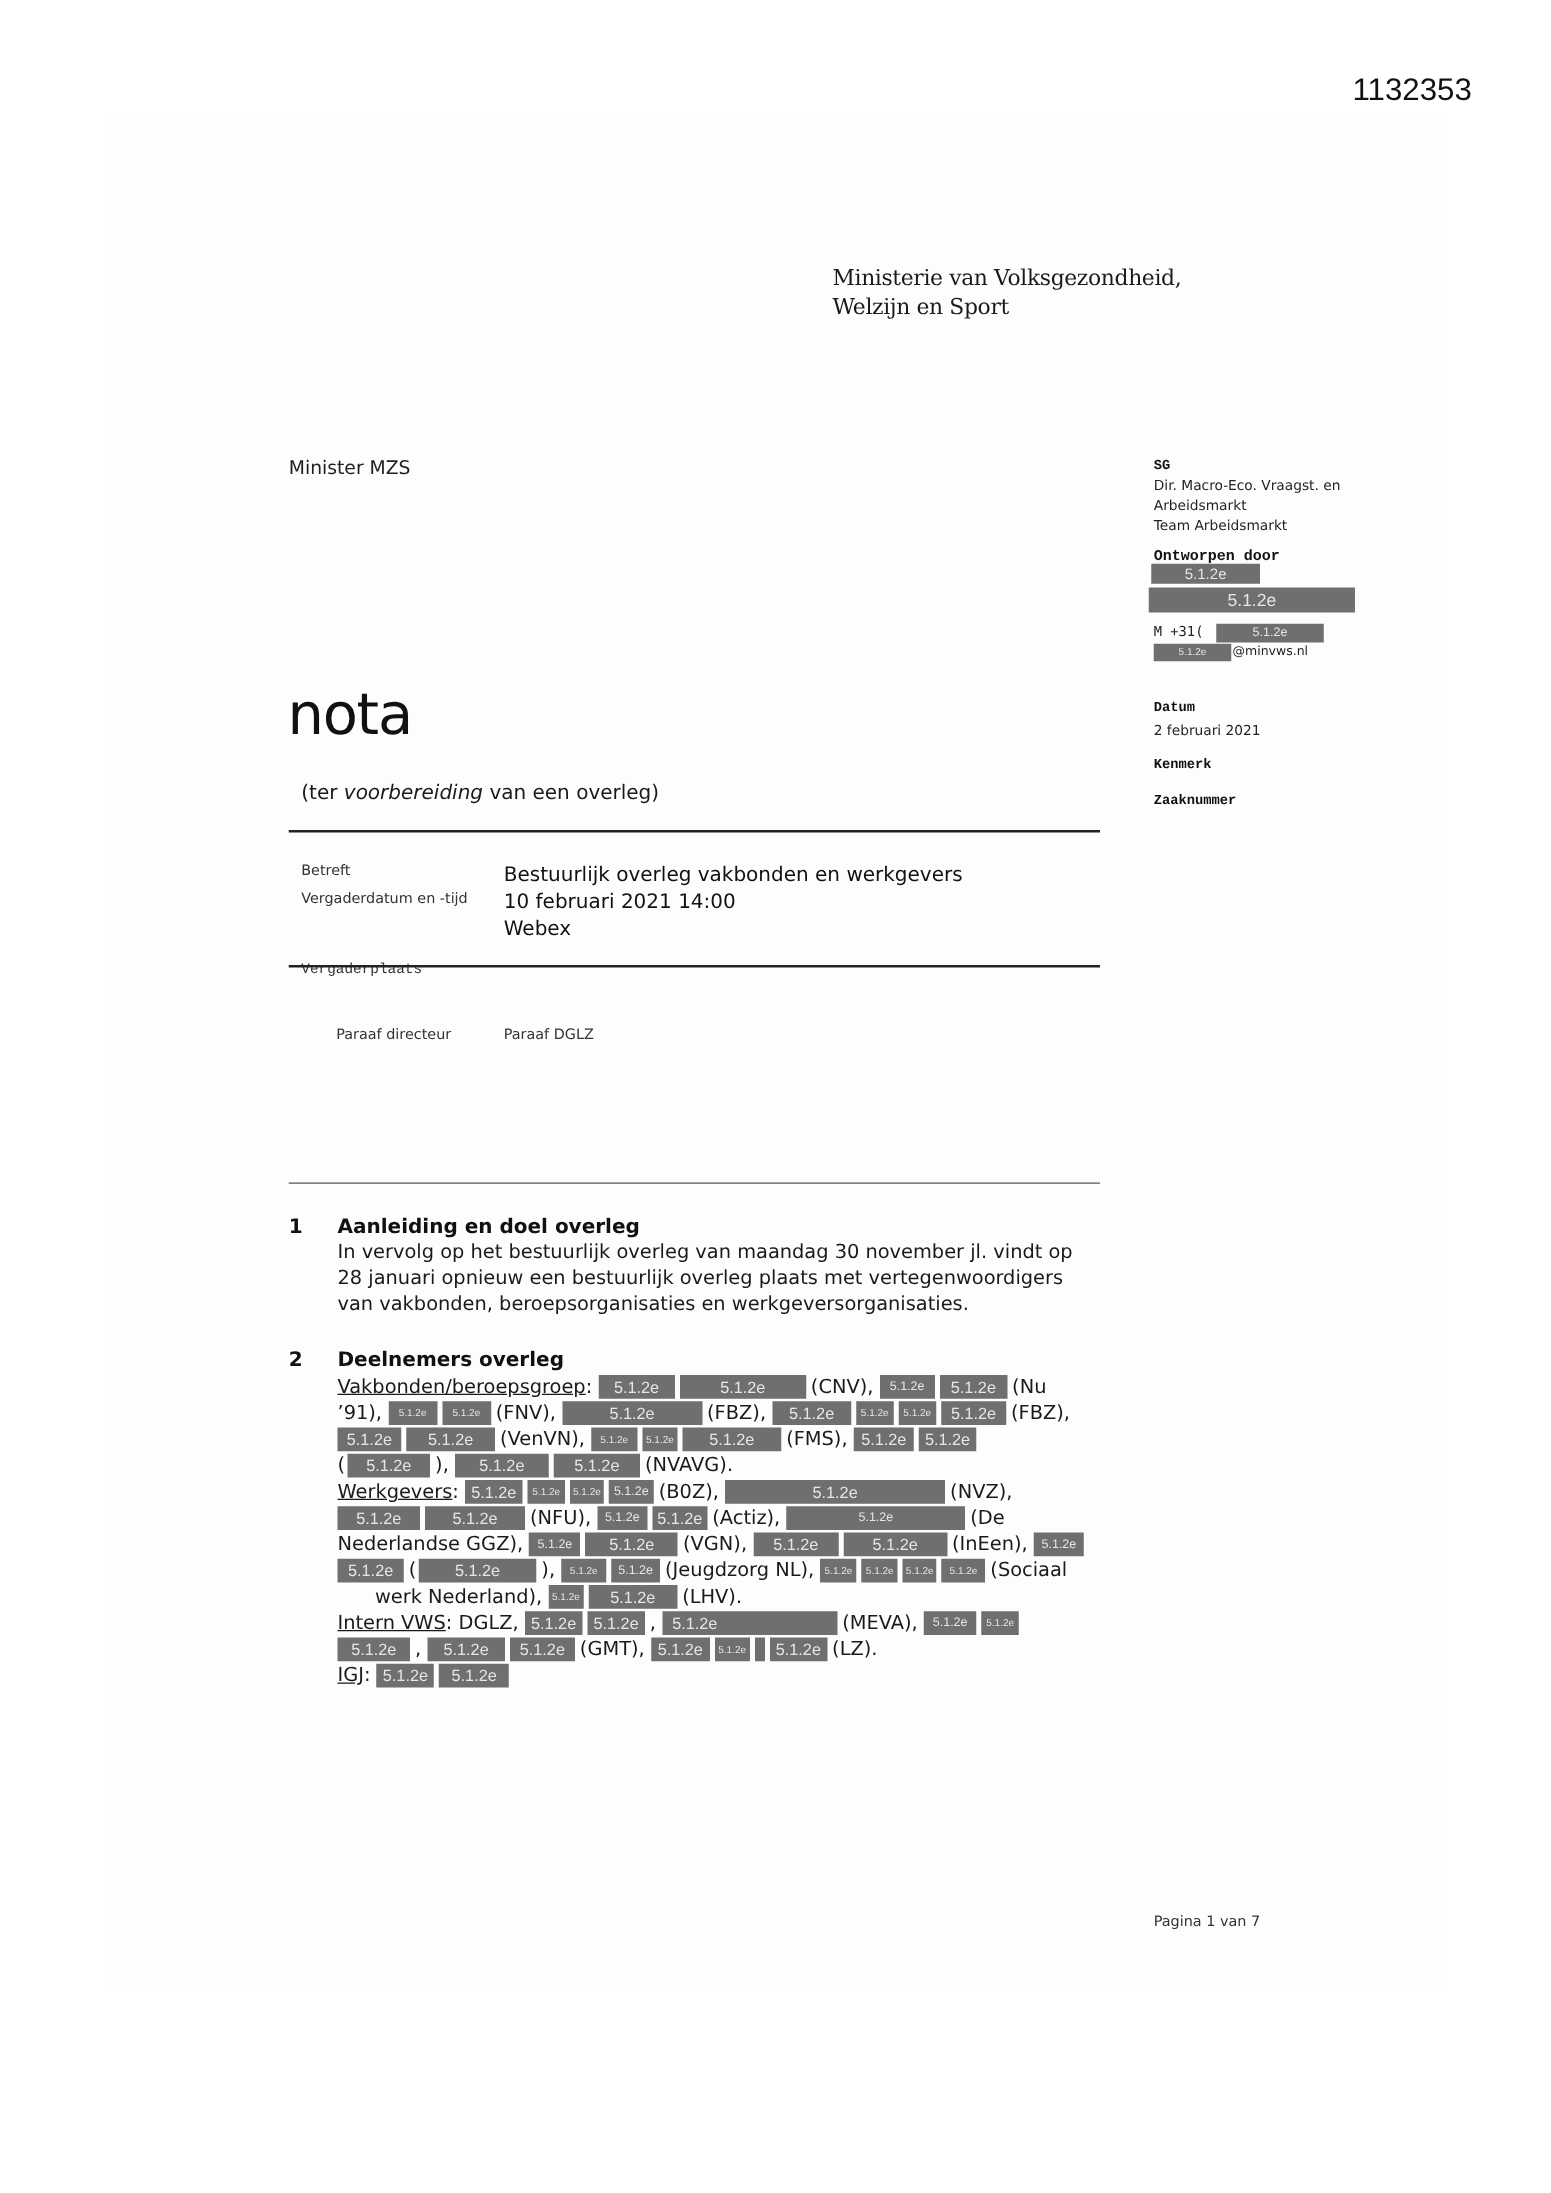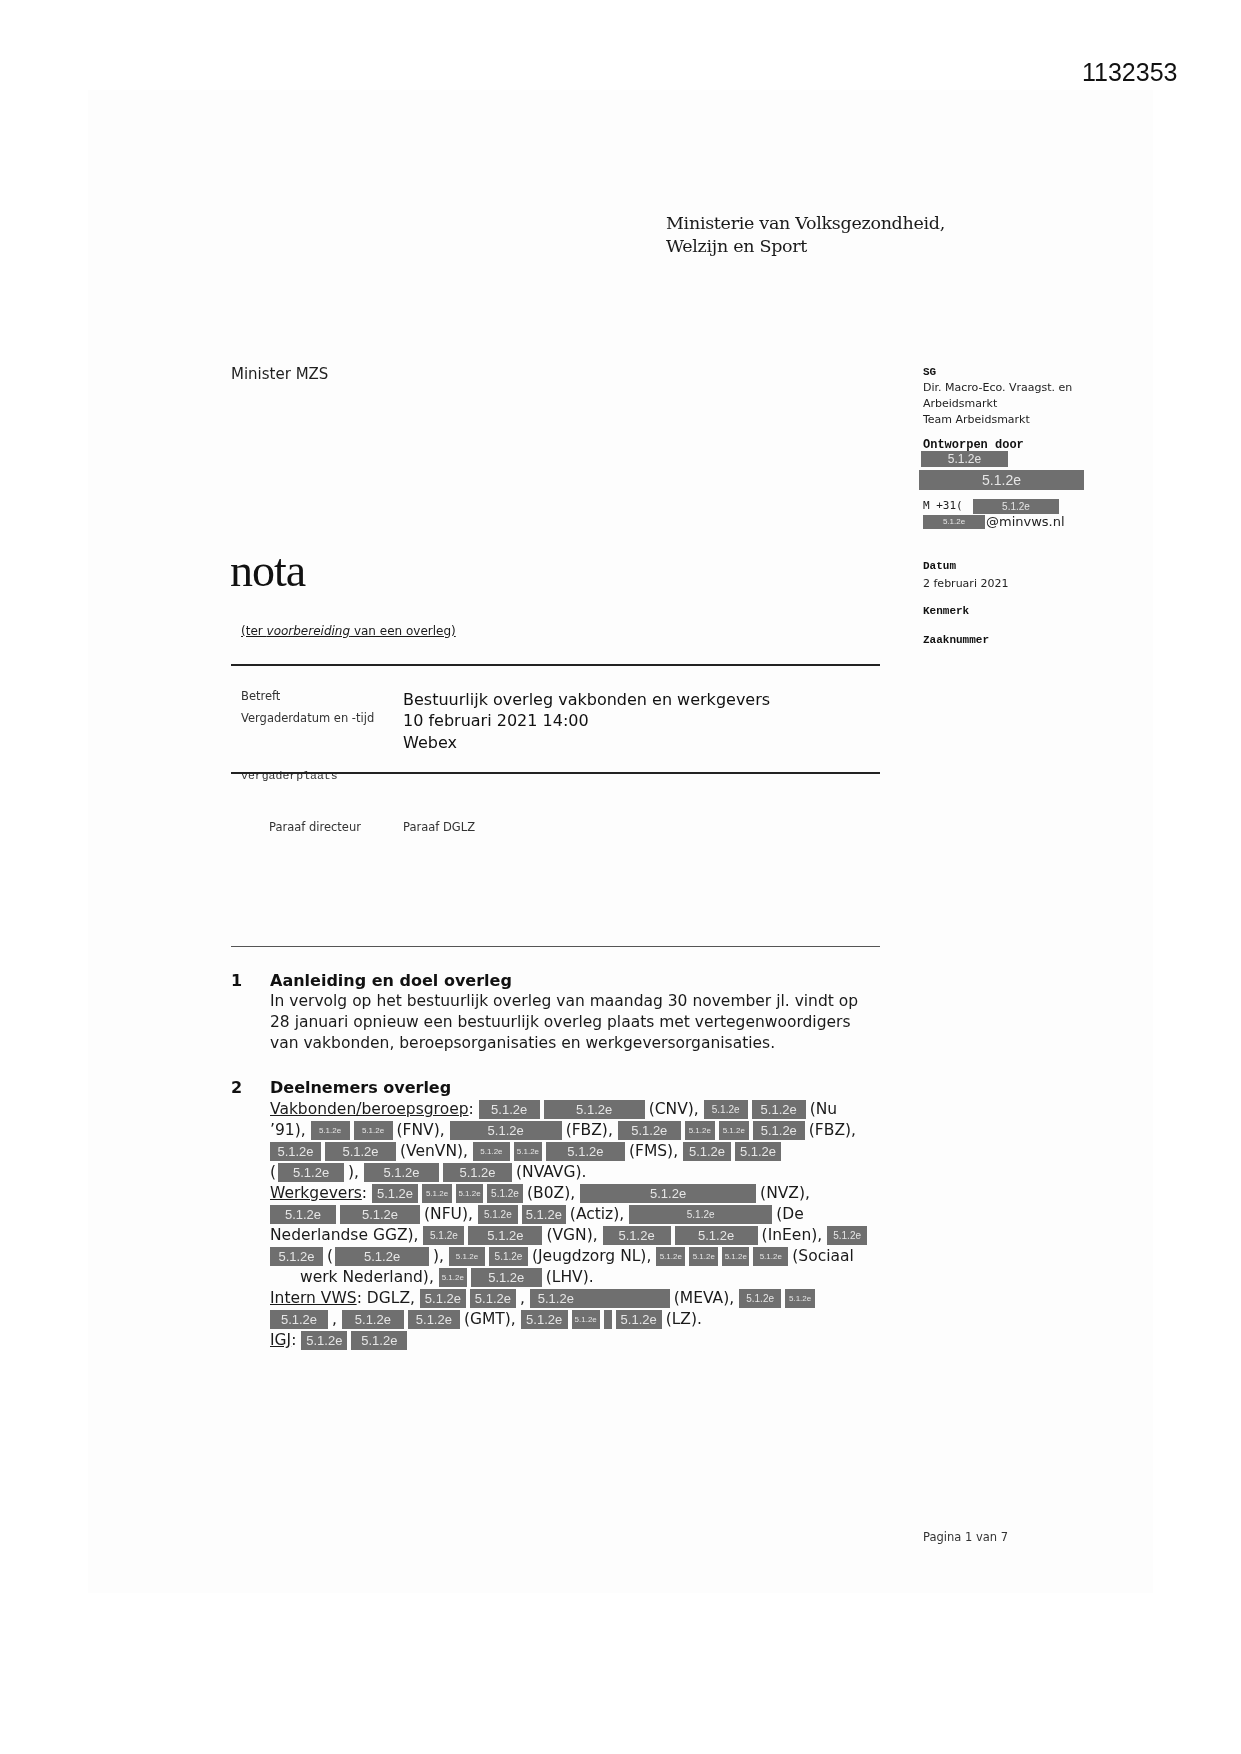--- a/index.html
+++ b/index.html
@@ -7,22 +7,22 @@
          font-family:"DejaVu Sans", sans-serif; color:#111; }
   .sheet { position:absolute; left:88px; top:90px; width:1065px; height:1503px; background:#fdfdfd; }
   .abs { position:absolute; white-space:nowrap; }
   .docid { left:1082px; top:58px; font-family:"Liberation Sans", sans-serif; font-size:25px; color:#111;text-align:right; }
   .ministry { left:666px; top:212px; font-family:"DejaVu Serif", serif; font-size:17.5px; line-height:23px; color:#1a1a1a; letter-spacing:-0.3px; }
   .addressee { left:231px; top:365px; font-size:15px; color:#1f1f1f; }
   .side { left:923px; font-size:11px; color:#222; line-height:16px; }
   .side b { color:#111;font-family:Liberation Mono, monospace; }
   .redact { display:inline-block; background:#6f6f6f; color:#e6e6e6; font-family:"Liberation Sans", sans-serif;
             text-align:center; vertical-align:baseline; box-sizing:border-box; overflow:hidden; white-space:nowrap; }
-  .nota { left:230px; top:544px; font-size:46px; color:#111; letter-spacing:-1px;font-family:Liberation Serif, serif; }
-  .subtitle { left:241px; top:624px; font-size:12px; color:#1a1a1a;text-decoration:underline; }
+  .nota { left:230px; top:544px; font-size:46px; color:#111; letter-spacing:-1px; }
+  .subtitle { left:241px; top:624px; font-size:16px; color:#1a1a1a; }
   .subtitle i { font-style:italic; }
   .rule { position:absolute; left:231px; width:649px; background:#222; }
   .meta-label { left:241px; font-size:11.5px; color:#333; }
   .meta-value { left:403px; font-size:16px; color:#111; }
   .paraaf { top:820px; font-size:11.5px; color:#333; }
   .sec-num { left:231px; font-size:16px; font-weight:bold; color:#111; }
   .sec-head { left:270px; font-size:16px; font-weight:bold; color:#111; }
   .body-line { left:270px; font-size:15.5px; color:#1a1a1a; }
   .pline { position:absolute; left:270px; height:21px; white-space:nowrap; font-size:15.5px; color:#1a1a1a; line-height:21px; }
   .pline .redact { height:19px; line-height:19px; font-size:13px; margin-right:4px; vertical-align:top; margin-top:1px; }
@@ -52,21 +52,21 @@
   <div>Team Arbeidsmarkt</div>
 </div>
 <div class="abs side" style="top:436px; font-size:12px;">
   <b>Ontworpen door</b>
 </div>
 <div class="abs redact" style="left:921px; top:451px; width:87px; height:16px; line-height:16px; font-size:12px;">5.1.2e</div>
 <div class="abs redact" style="left:919px; top:470px; width:165px; height:20px; line-height:20px; font-size:14px;">5.1.2e</div>
 <div class="abs side" style="top:498px; font-family:'DejaVu Sans Mono', monospace; font-size:11px;">M  +31(</div>
 <div class="abs redact" style="left:973px; top:499px; width:86px; height:15px; line-height:15px; font-size:10px;">5.1.2e</div>
 <div class="abs redact" style="left:923px; top:515px; width:62px; height:14px; line-height:14px; font-size:8px;">5.1.2e</div>
-<div class="abs side" style="left:986px; top:514px; font-size:13px;">@minvws.nl</div>
+<div class="abs side" style="left:986px; top:514px; font-size:10px;">@minvws.nl</div>
 
 <div class="abs side" style="top:558px;">
   <div><b>Datum</b></div>
   <div style="margin-top:2px;">2 februari 2021</div>
 </div>
 <div class="abs side" style="top:603px;"><b>Kenmerk</b></div>
 <div class="abs side" style="top:632px;"><b>Zaaknummer</b></div>
 
 <div class="abs nota">nota</div>
 <div class="abs subtitle"><span>(ter </span><i>voorbereiding</i><span> van een overleg)</span></div>

